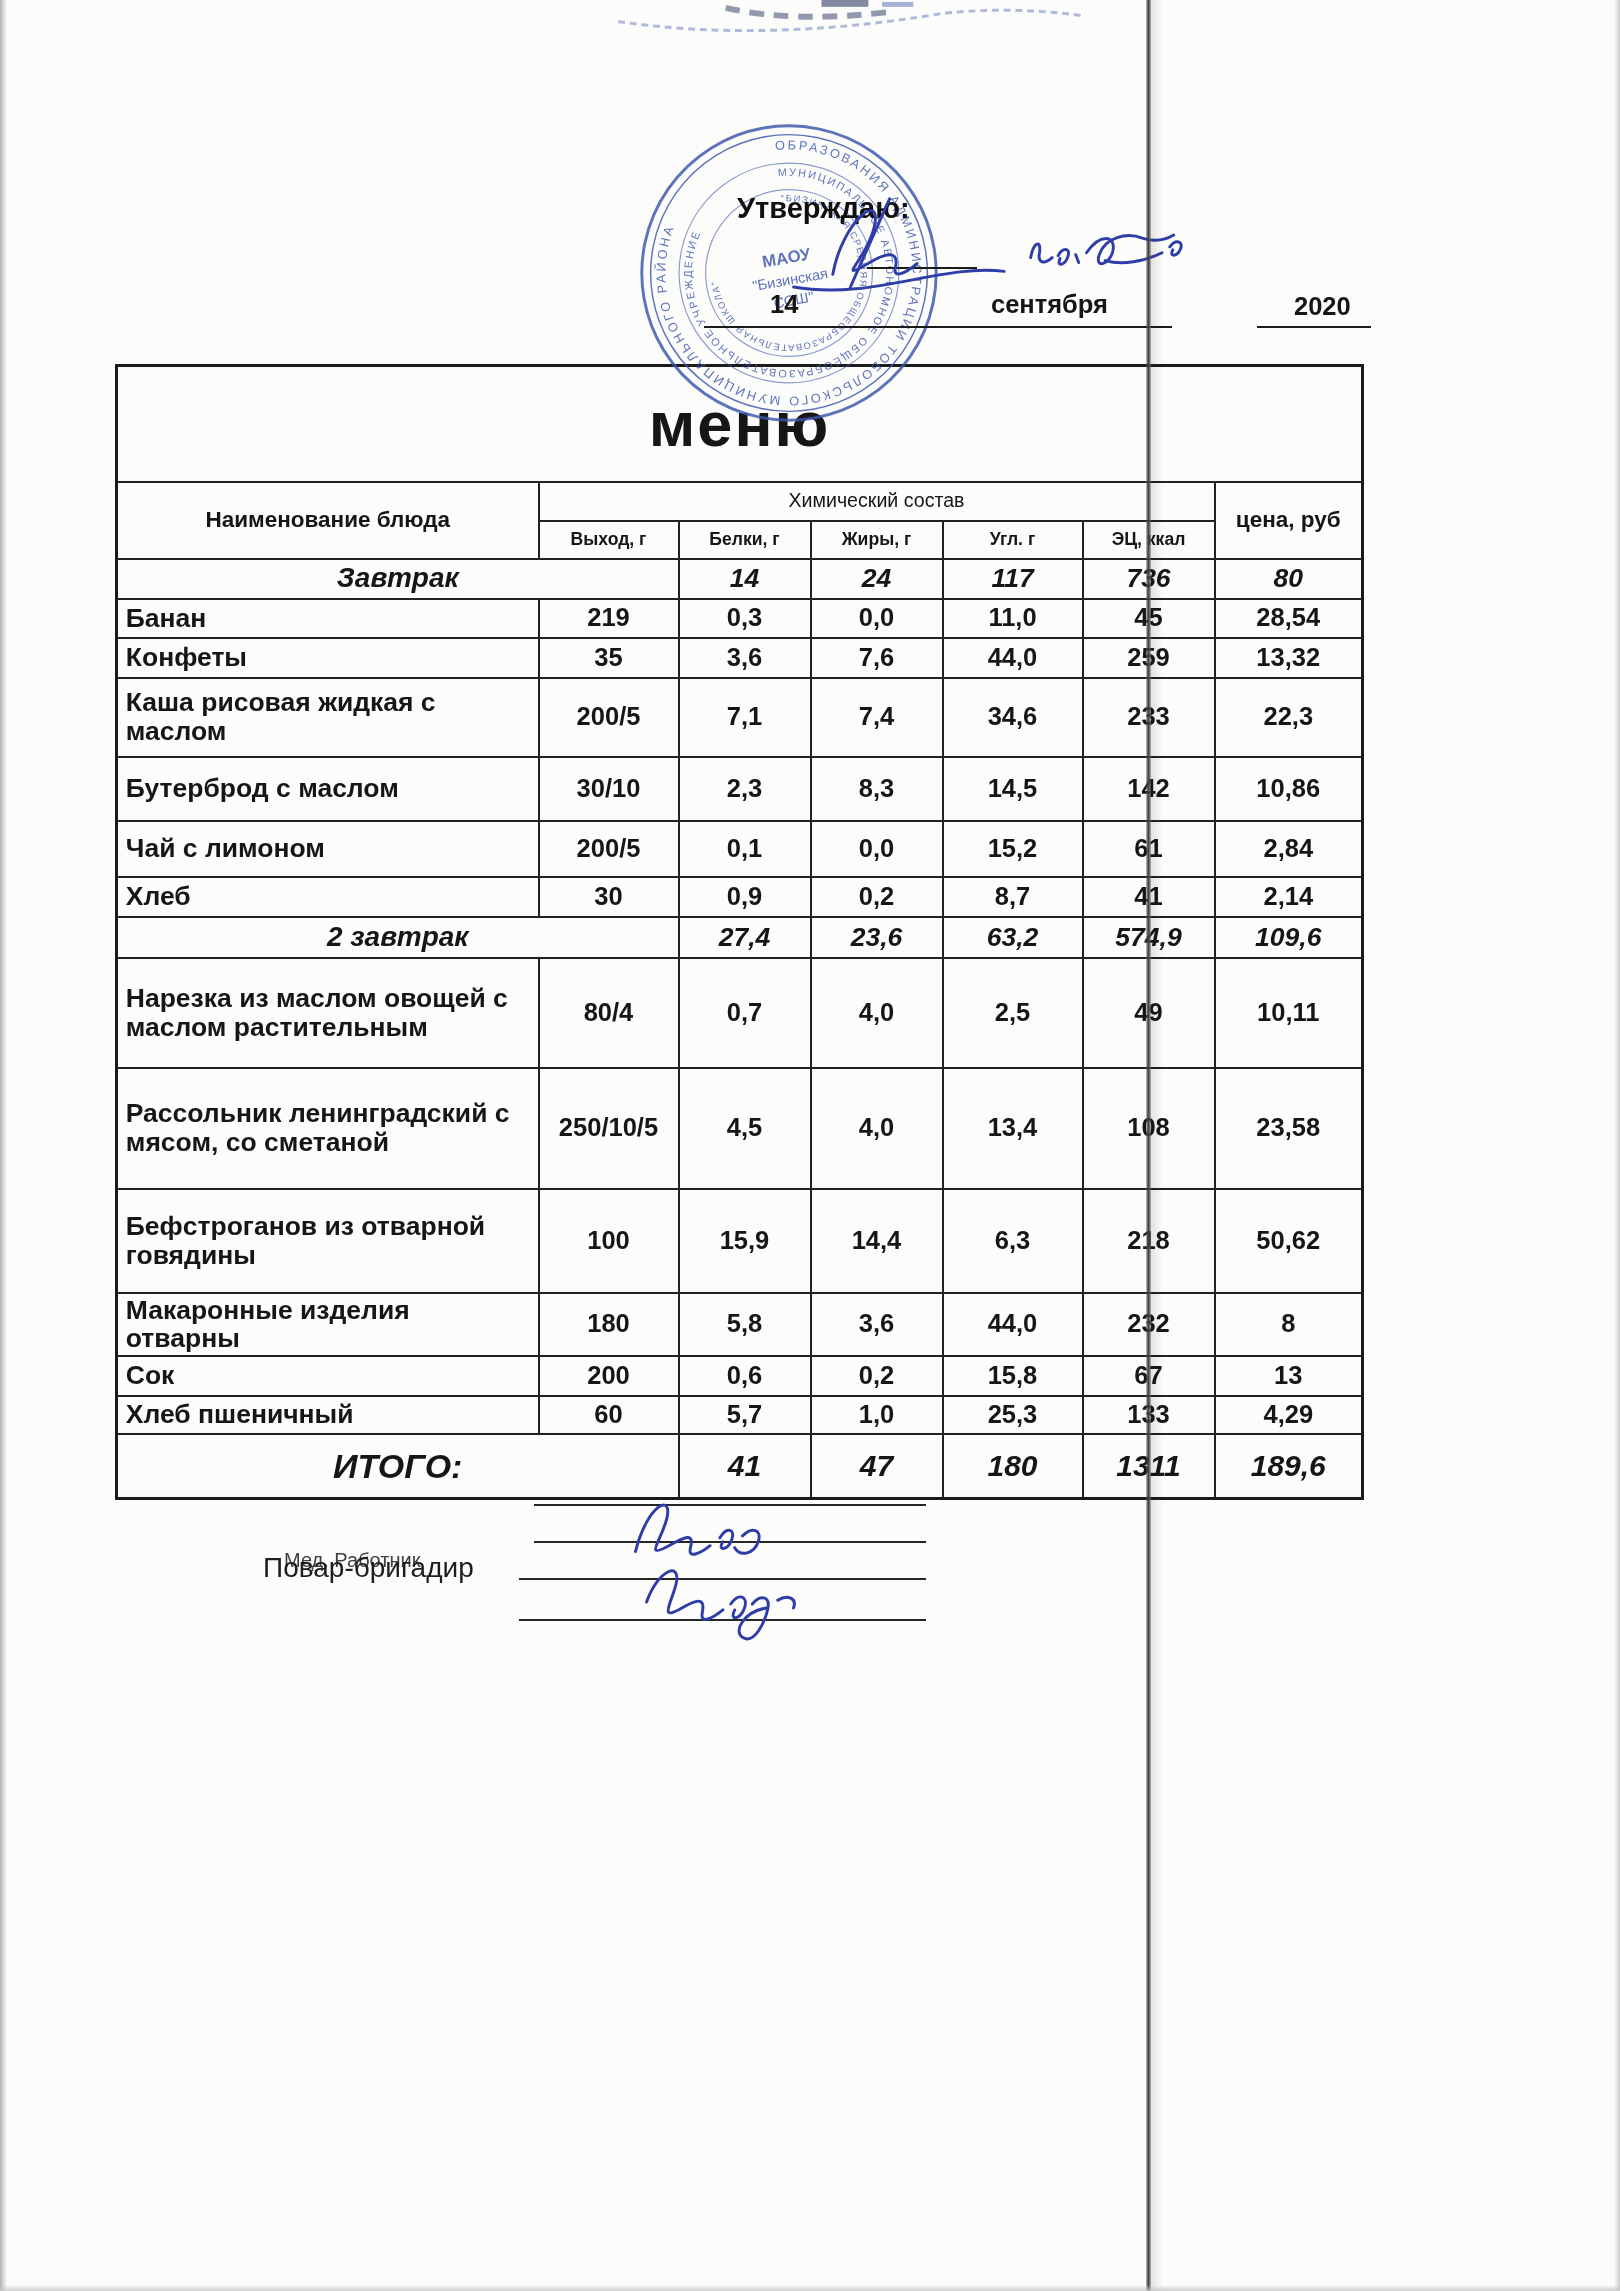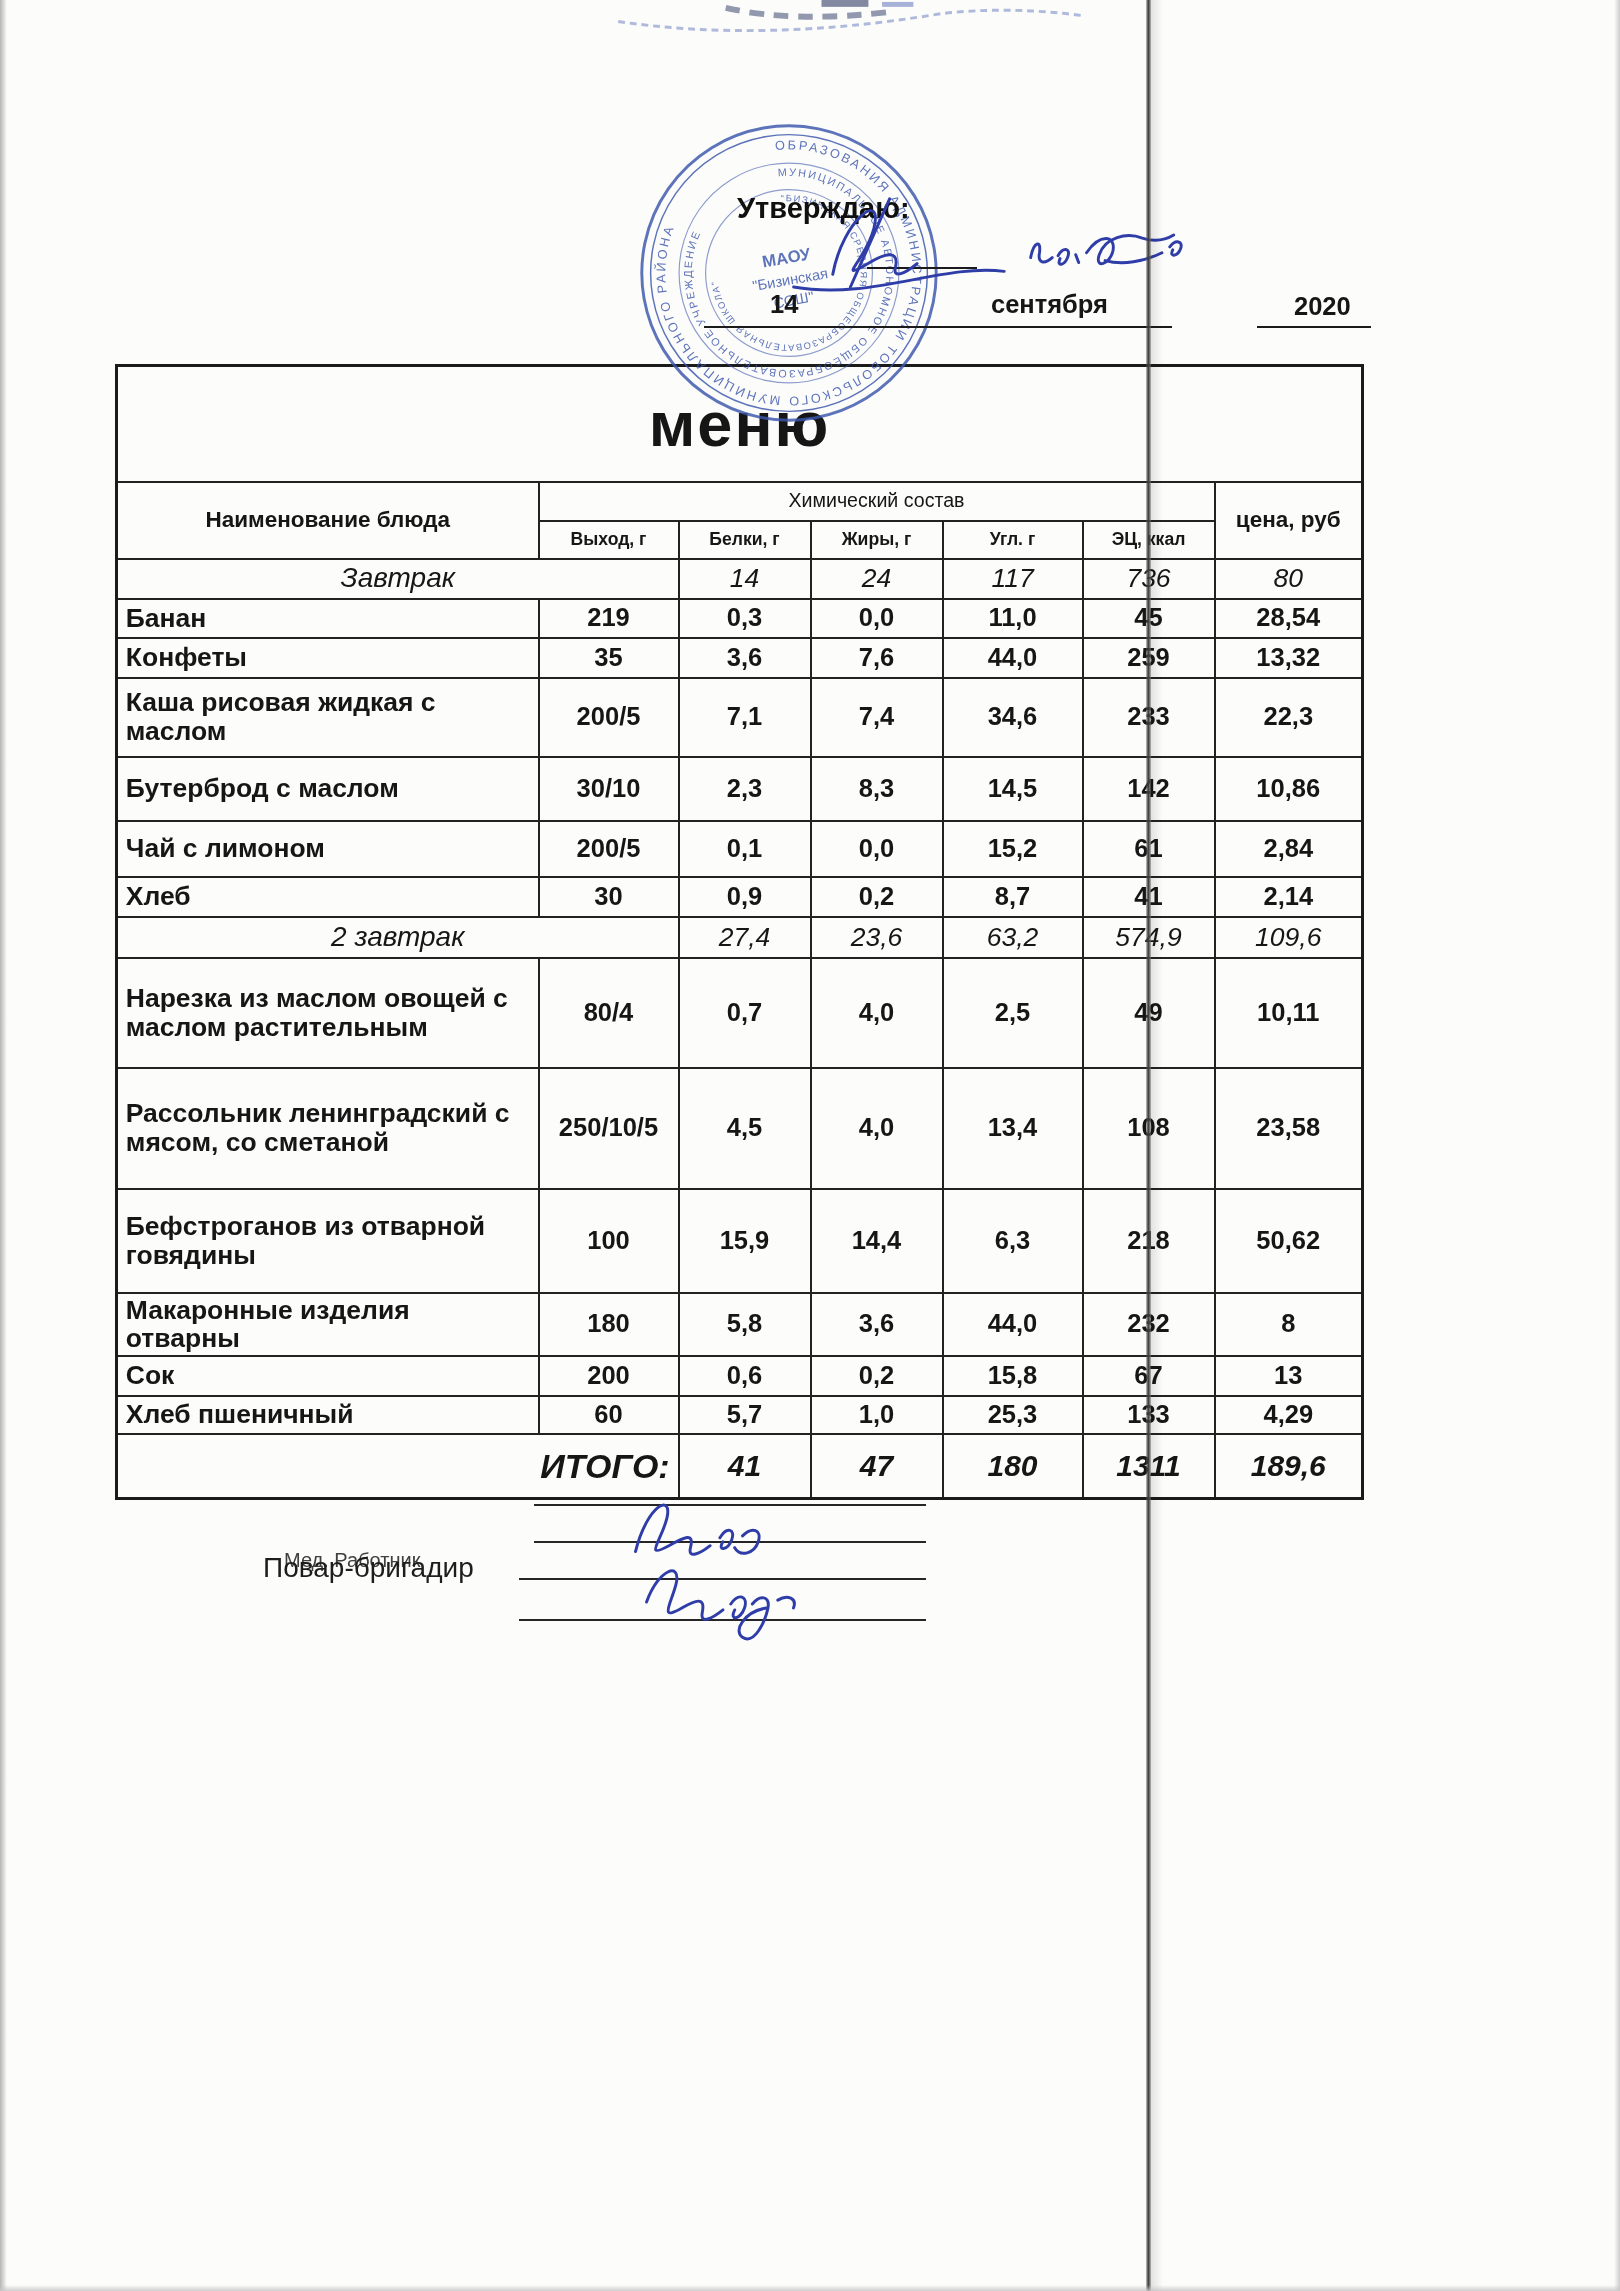--- a/index.html
+++ b/index.html
@@ -40,25 +40,25 @@
   .title-row{height:116px;}
   .title-cell{font-size:63px;font-weight:700;text-align:center;letter-spacing:2px;}
   .head-row1{height:39px;}
   .head-row2{height:38px;}
   .h-dish{font-size:22.5px;font-weight:700;text-align:center;}
   .h-chem{font-size:19.6px;font-weight:400;text-align:center;margin-top:34px;}
   .h-price{font-size:22.5px;font-weight:700;text-align:center;}
   .h-sub{font-size:17.6px;font-weight:700;text-align:center;padding:2px 2px;}
   .c-name{font-size:26.5px;font-weight:700;text-align:left;}
   .c-out,.c-protein,.c-fat,.c-carbs,.c-energy,.c-price{font-size:25.5px;font-weight:700;text-align:center;padding:2px 2.9px;}
-  .r-section td{font-style:italic;font-weight:400;}
+  .r-section td{font-style:italic;font-weight:700;}
   .r-section .c-name{text-align:center;font-size:28px;}
   .r-section .c-protein,.r-section .c-fat,.r-section .c-carbs,.r-section .c-energy,.r-section .c-price{font-size:26.5px;}
   .r-total td{font-style:italic;font-weight:700;}
-  .r-total .c-name{font-size:34px;text-align:right;font-style:italic;}
+  .r-total .c-name{font-size:34px;text-align:center;font-style:italic;}
   .r-total .c-protein,.r-total .c-fat,.r-total .c-carbs,.r-total .c-energy,.r-total .c-price{font-size:30px;}
   
   .f-line{position:absolute;border-bottom:2.5px solid #262626;height:0;z-index:20;}
   .f-line1{left:534px;top:1504px;width:392px;}
   .f-line2{left:534px;top:1541px;width:392px;}
   .f-line3{left:519px;top:1578px;width:407px;}
   .f-line4{left:519px;top:1619px;width:407px;}
   .med-label{position:absolute;left:284px;top:1549px;font-size:20px;color:#404040;z-index:21;}
   .cook-label{position:absolute;left:263px;top:1520px;font-size:28px;color:#1d1d1d;z-index:21;margin-top:32px;}
   .sig-med{position:absolute;left:608px;top:1475px;z-index:22;}

